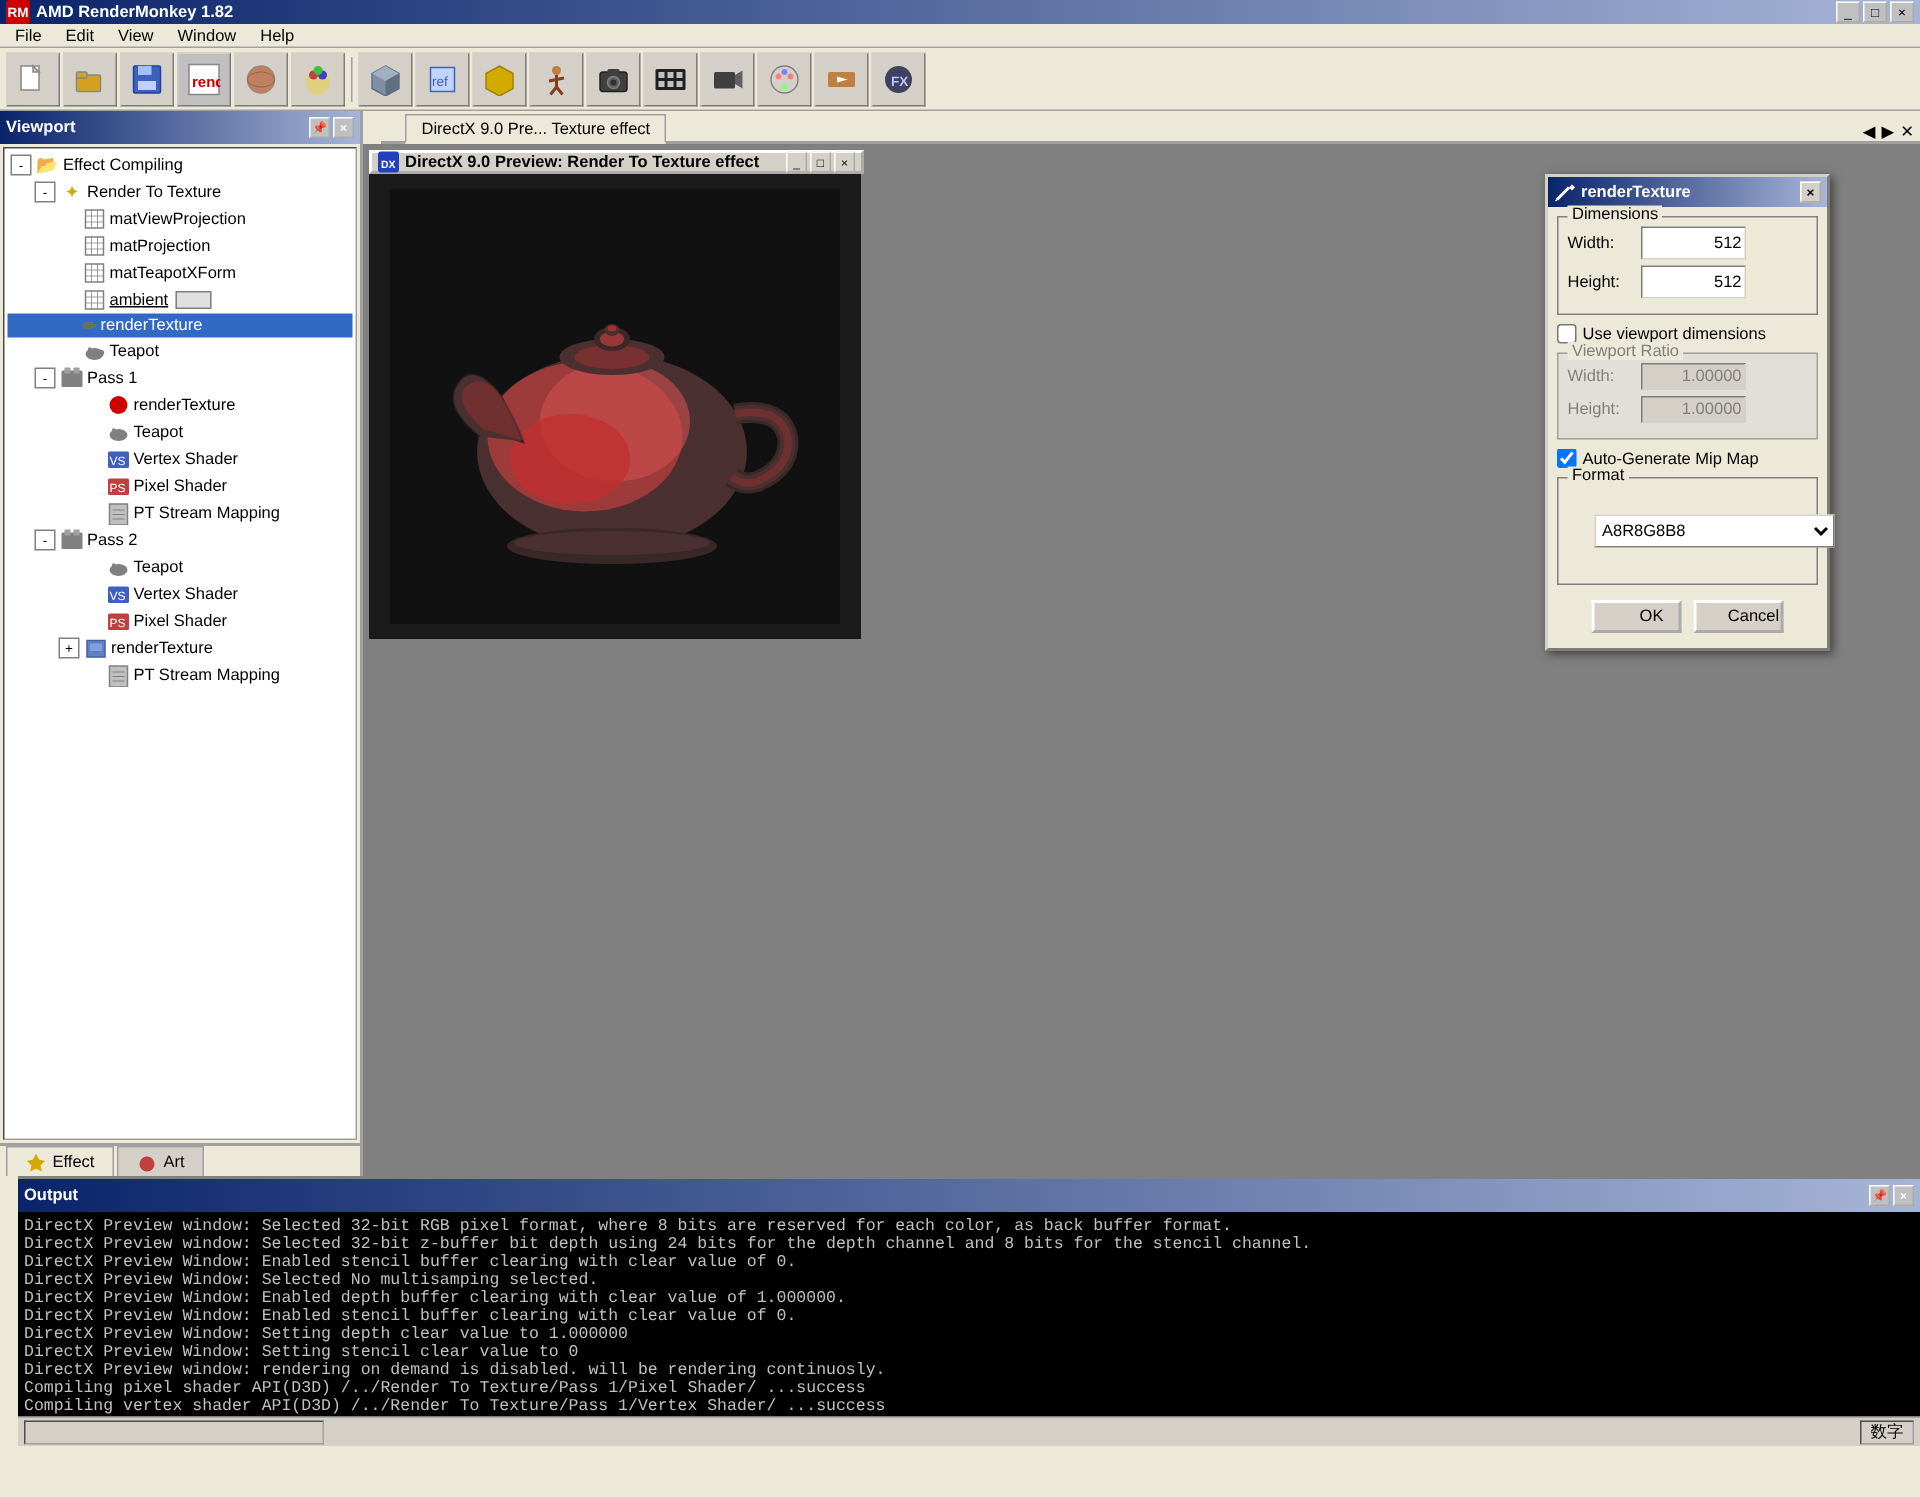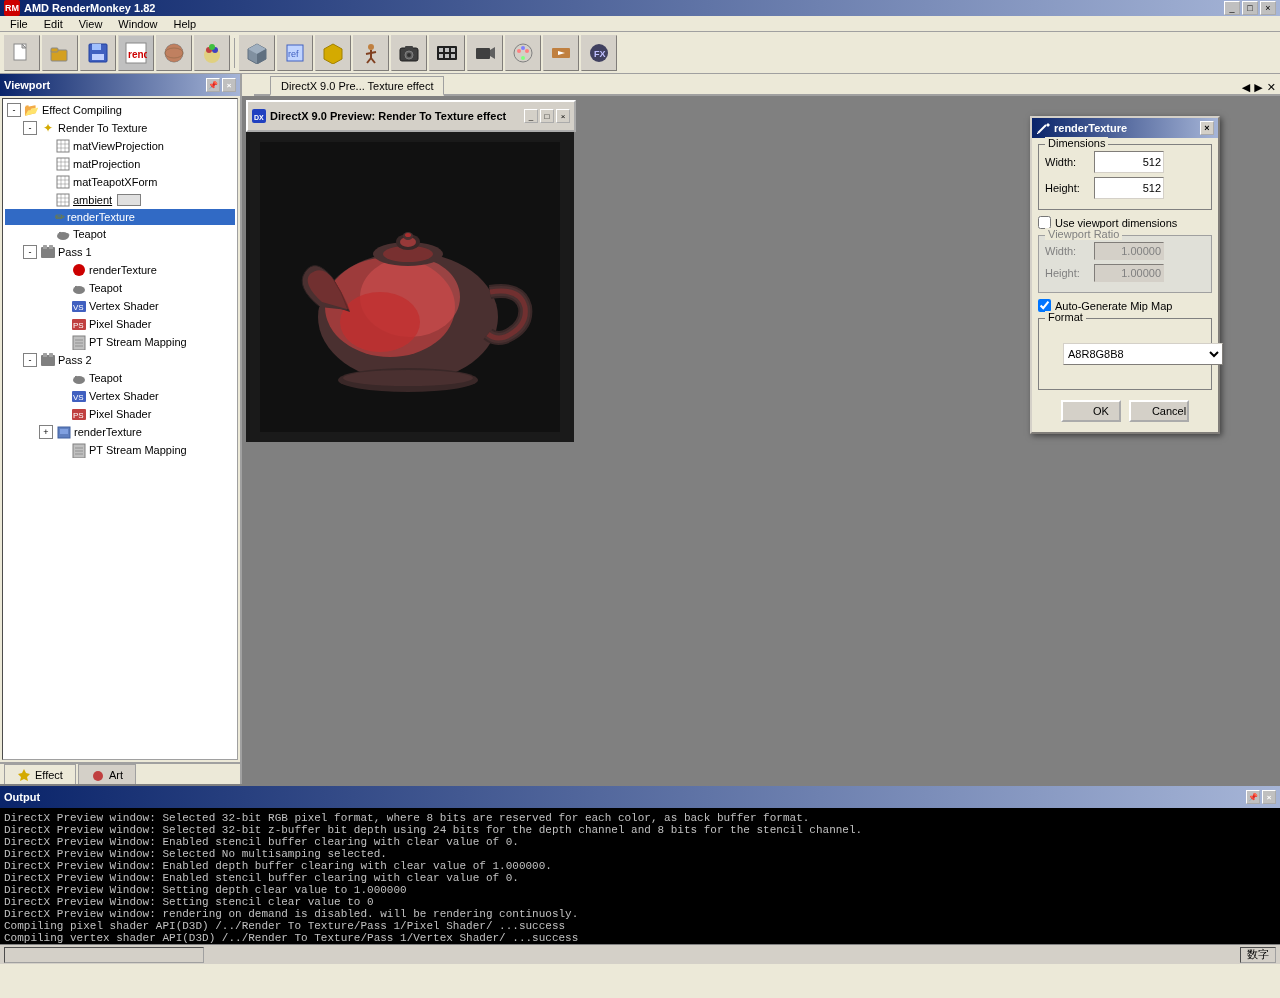--- a/index.html
+++ b/index.html
@@ -41,21 +41,21 @@
 
     
     .tabs-area { flex: 1; display: flex; flex-direction: column; background: #ece9d8; }
     .tab-bar { height: 22px; display: flex; align-items: flex-end; padding-left: 16px; background: #ece9d8; border-bottom: 2px solid #a0a0a0; margin-left: 12px; }
     .tab { height: 20px; padding: 0 10px; border: 1px solid #a0a0a0; border-bottom: none; background: #d4d0c8; display: flex; align-items: center; cursor: pointer; font-size: 11px; margin-right: 2px; }
     .tab.active { background: #ece9d8; border-bottom: 2px solid #ece9d8; margin-bottom: -2px; }
     .tab-content { flex: 1; background: #808080; position: relative; overflow: hidden; }
 
     
     .preview-container { position: absolute; top: 4px; left: 4px; width: 330px; }
-    .preview-titlebar { background: #d4d0c8; border: 2px outset #fff; height: 32px; display: flex; align-items: center; justify-content: space-between; padding: 0 4px; }
+    .preview-titlebar { background: #d4d0c8; border: 2px outset #fff; height: 16px; display: flex; align-items: center; justify-content: space-between; padding: 0 4px; }
     .preview-title { display: flex; align-items: center; gap: 4px; font-size: 11px; font-weight: bold; }
     .preview-icon { width: 14px; height: 14px; background: #00a; border-radius: 50%; display: inline-block; }
     .preview-buttons { display: flex; gap: 2px; }
     .pv-btn { width: 14px; height: 14px; background: #d4d0c8; border: 1px outset #fff; font-size: 8px; display: flex; align-items: center; justify-content: center; cursor: pointer; }
     .preview-canvas { width: 328px; height: 310px; background: #1a1a1a; display: flex; align-items: center; justify-content: center; overflow: hidden; }
 
     
     .teapot-svg { width: 300px; height: 290px; }
 
     
@@ -78,21 +78,21 @@
     .format-select { width: 160px; height: 22px; font-size: 11px; border: 1px outset #d4d0c8; background: #fff; }
     .dialog-buttons { display: flex; justify-content: center; gap: 8px; padding: 4px 0; }
     .dlg-btn { width: 60px; height: 22px; background: #d4d0c8; border: 2px outset #fff; font-size: 11px; cursor: pointer; display: flex; align-items: center; justify-content: center; padding-left: 20px; }
 
     
     .bottom-tabs { height: 22px; background: #ece9d8; border-top: 2px solid #a0a0a0; display: flex; align-items: flex-end; padding-left: 4px; }
     .bottom-tab { height: 20px; padding: 0 12px; border: 1px solid #a0a0a0; border-bottom: none; background: #d4d0c8; display: flex; align-items: center; cursor: pointer; font-size: 11px; margin-right: 2px; gap: 4px; }
     .bottom-tab.active { background: #ece9d8; }
 
     
-    .output-panel { height: 180px; background: #ece9d8; border-top: 2px solid #808080; display: flex; flex-direction: column; }
+    .output-panel { height: 180px; background: #ece9d8; border-top: 2px solid #808080; display: flex; flex-direction: column; margin-left: 12px; }
     .output-header { background: linear-gradient(to right, #0a246a, #a6b5d7); color: #fff; height: 22px; display: flex; align-items: center; justify-content: space-between; padding: 0 4px; font-size: 11px; font-weight: bold; }
     .output-content { flex: 1; background: #000; color: #c0c0c0; font-family: 'Courier New', monospace; font-size: 11px; padding: 4px; overflow-y: auto; overflow-x: auto; white-space: nowrap; }
     .output-footer { height: 20px; background: #d4d0c8; border-top: 1px solid #808080; display: flex; align-items: center; justify-content: space-between; padding: 0 4px; }
     .scrollbar-h { width: 200px; height: 16px; background: #d4d0c8; border: 1px inset #a0a0a0; }
     .status-right { font-size: 11px; color: #000; border: 1px inset #a0a0a0; padding: 0 6px; height: 16px; display: flex; align-items: center; }
 
     
     .output-content::-webkit-scrollbar { width: 16px; height: 16px; }
     .output-content::-webkit-scrollbar-track { background: #d4d0c8; }
     .output-content::-webkit-scrollbar-thumb { background: #808080; border: 1px outset #d4d0c8; }

